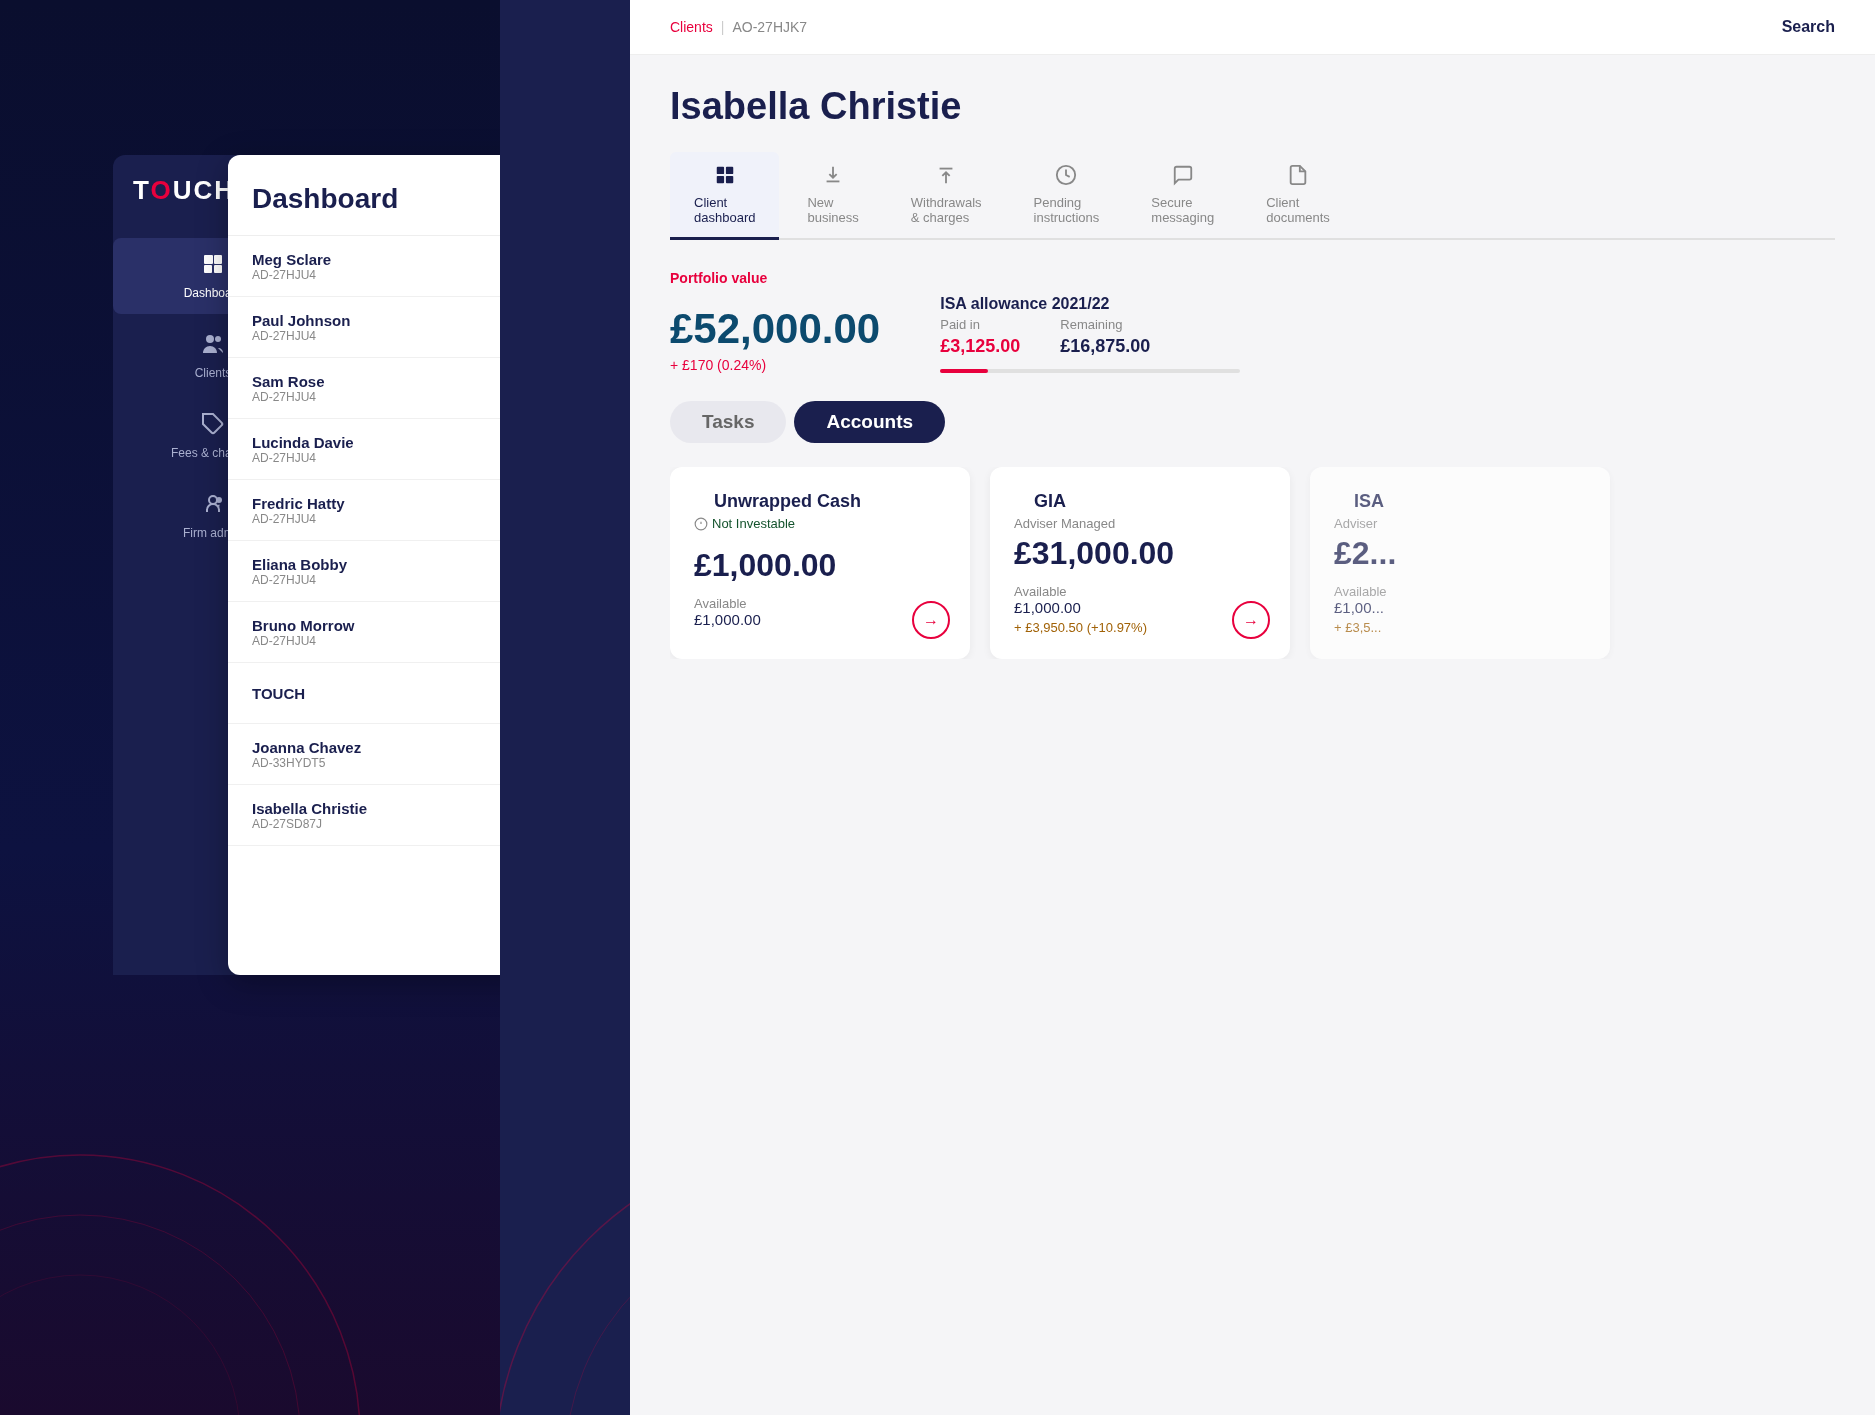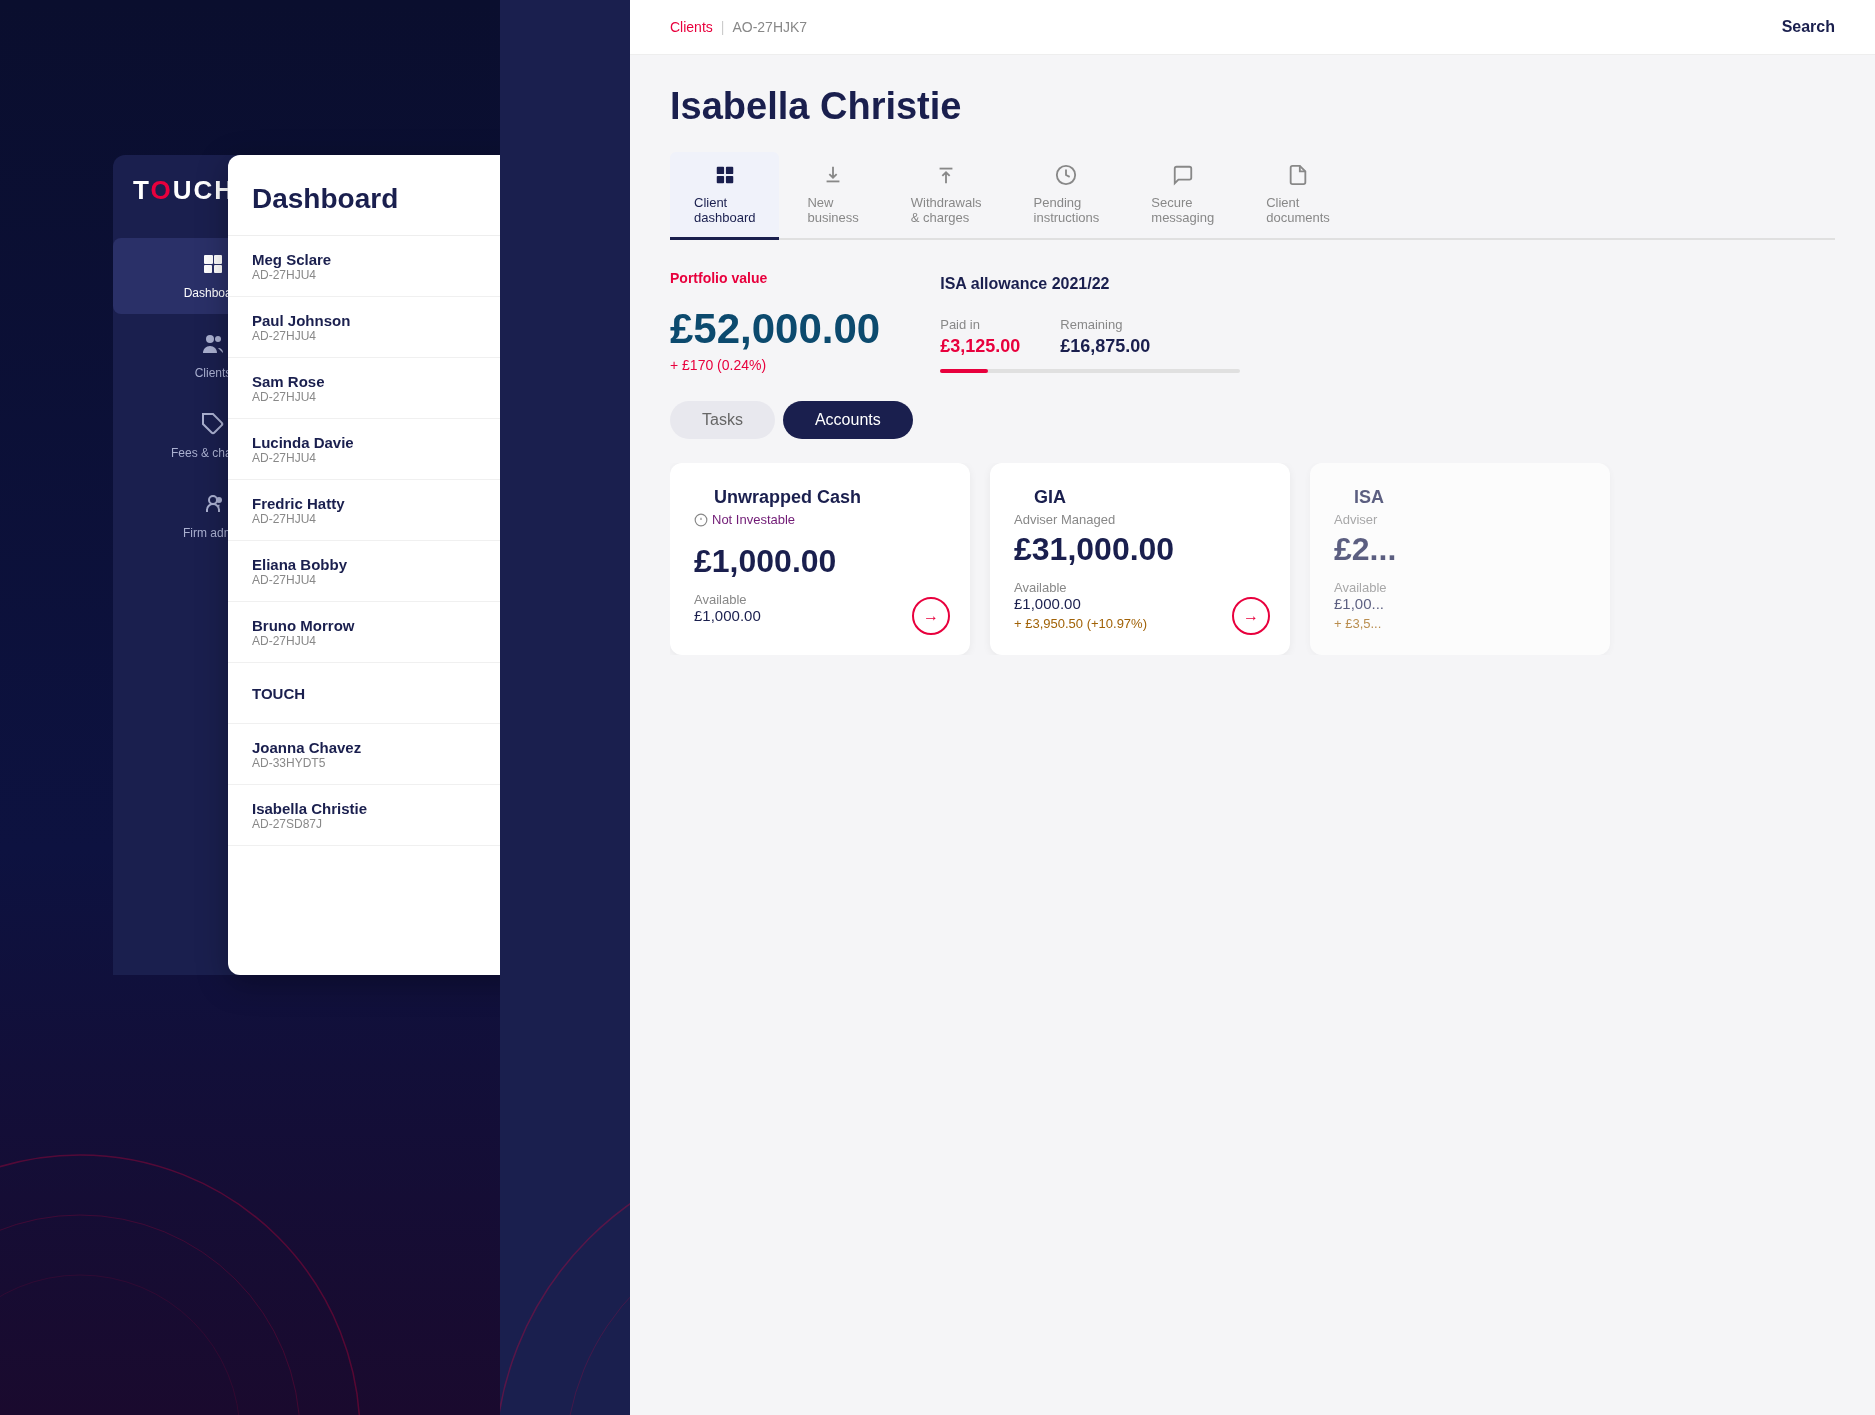--- a/index.html
+++ b/index.html
@@ -317,21 +317,21 @@
       color: #e8003d;
     }
 
     .isa-block {
       flex: 1;
     }
     .isa-label {
       font-size: 16px;
       font-weight: 600;
       color: #1a1f4e;
-      margin-bottom: 24px;
+      margin-bottom: 4px;
     }
     .isa-row {
       display: flex;
       gap: 40px;
     }
     .isa-item-label {
       font-size: 13px;
       color: #888;
       margin-bottom: 4px;
     }
@@ -361,22 +361,22 @@
 
     
     .accounts-tabs {
       display: flex;
       gap: 8px;
       margin-bottom: 24px;
     }
     .acc-tab {
       padding: 10px 32px;
       border-radius: 24px;
-      font-size: 16px;
-      font-weight: 400;
+      font-size: 19px;
+      font-weight: 700;
       cursor: pointer;
       border: none;
     }
     .acc-tab.inactive {
       background: #e8e8ee;
       color: #666;
     }
     .acc-tab.active {
       background: #1a1f4e;
       color: white;
@@ -409,21 +409,21 @@
     .card-sub {
       font-size: 13px;
       color: #888;
       margin-bottom: 4px;
     }
     .card-not-investable {
       display: flex;
       align-items: center;
       gap: 4px;
       font-size: 13px;
-      color: #701a75;
+      color: #14532d;
       margin-bottom: 16px;
     }
     .card-amount {
       font-size: 32px;
       font-weight: 700;
       color: #1a1f4e;
       margin-bottom: 12px;
     }
     .card-available-label {
       font-size: 13px;

